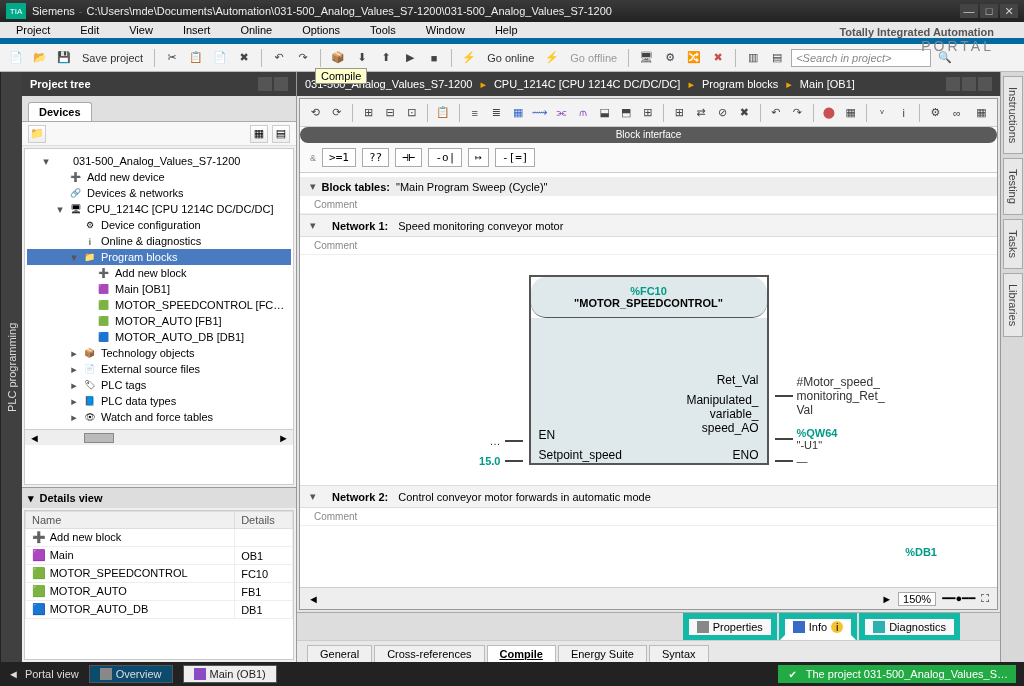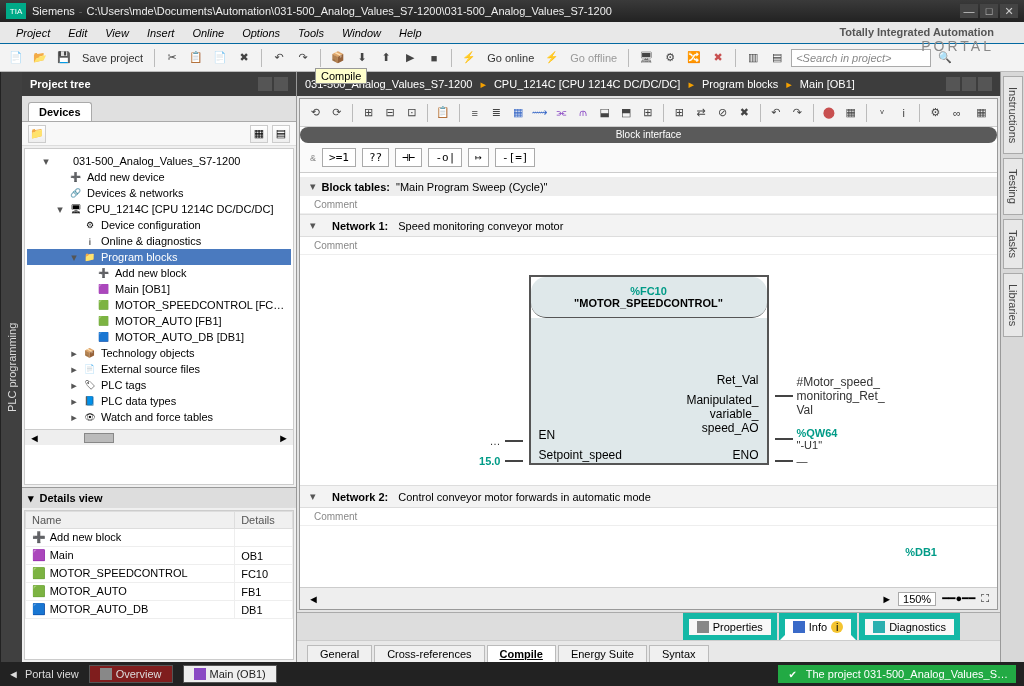--- a/index.html
+++ b/index.html
@@ -2,21 +2,21 @@
 <html><head>
 <meta charset="utf-8">
 <style>
 * { margin:0; padding:0; box-sizing:border-box; font-family:"Segoe UI",Tahoma,sans-serif; font-size:11px; }
 body { width:1024px; height:686px; background:#e4e4e4; display:flex; flex-direction:column; overflow:hidden; }
 .titlebar { height:22px; background:linear-gradient(#3a3a3a,#222); color:#eee; display:flex; align-items:center; padding:0 6px; }
 .titlebar .logo { width:20px; height:16px; background:#0a8; margin-right:6px; display:flex; align-items:center; justify-content:center; font-size:8px; color:#fff;}
 .titlebar .divider { color:#666; margin:0 4px; }
 .titlebar .winbtns { margin-left:auto; display:flex; gap:2px; }
 .titlebar .winbtns span { width:18px; height:14px; background:#444; display:inline-flex; align-items:center; justify-content:center; color:#ccc; cursor:pointer;}
-.menubar { height:22px; background:#e8e8e8; display:flex; align-items:center; padding:0 8px; gap:2px; border-bottom:1px solid #0369a1;font-style:italic; }
+.menubar { height:22px; background:#e8e8e8; display:flex; align-items:center; padding:0 8px; gap:14px; border-bottom:6px solid #0369a1; }
 .menubar span { padding:3px 8px; cursor:pointer; }
 .marketing { position:absolute; top:26px; right:30px; text-align:right; color:#555; font-size:14px; pointer-events:none; }
 .marketing b { font-weight:600; }
 .marketing .portal { letter-spacing:3px; color:#888; font-size:14px;}
 .toolbar { height:28px; background:#f3f3f3; border-bottom:1px solid #bbb; display:flex; align-items:center; padding:0 6px; gap:4px; }
 .tbtn { width:20px; height:20px; display:inline-flex; align-items:center; justify-content:center; border:1px solid transparent; cursor:pointer; color:#444;}
 .tbdiv { width:1px; height:18px; background:#bbb; margin:0 3px;}
 .tlabel { padding:0 4px; color:#333;}
 .searchbox { width:140px; height:18px; border:1px solid #aaa; background:#fff; padding:0 4px; font-style:italic; color:#888; display:flex; align-items:center;}
 .tooltip { position:absolute; top:68px; left:315px; background:#ffffcc; border:1px solid #999; padding:1px 5px; font-size:11px; z-index:200;}
@@ -84,21 +84,21 @@
 .inspector { height:28px; background:#ddd; border-top:1px solid #aaa; display:flex; align-items:center; justify-content:flex-end; padding:0 8px; gap:2px;}
 .inspector .itab { background:#f8f8f8; border:6px solid #14b8a6; padding:2px 8px; display:flex; align-items:center; gap:4px; cursor:pointer;}
 .inspector .itab.act{background:#fff;border-bottom-color:#fff;}
 .inspector .iico{width:12px;height:12px;display:inline-block;}
 .bottomtabs { height:22px; background:#e8e8e8; border-top:1px solid #ccc; display:flex; align-items:flex-end; padding:0 10px; gap:2px;}
 .bottomtabs .btab{ padding:2px 12px; background:#f0f0f0; border:1px solid #bbb; border-bottom:none;}
 .bottomtabs .btab.act{background:#fff;font-weight:600;text-decoration:underline;}
 .rightstrip { width:24px; background:#d8d8d8; display:flex; flex-direction:column; align-items:center; border-left:1px solid #999;}
 .rightstrip .rt { writing-mode:vertical-rl; padding:10px 3px; background:#e8e8e8; border:1px solid #aaa; margin-top:4px; cursor:pointer; font-size:11px; color:#444;}
 .statusbar { height:24px; background:#222; color:#ddd; display:flex; align-items:center; padding:0 8px; gap:10px;}
-.statusbar .stab{background:#7f1d1d;padding:2px 10px;display:flex;align-items:center;gap:4px;border:1px solid #555;}
+.statusbar .stab{background:#0c4a6e;padding:2px 10px;display:flex;align-items:center;gap:4px;border:1px solid #555;}
 .statusbar .portalbtn{display:flex;align-items:center;gap:6px;}
 .statusbar .msg{margin-left:auto;display:flex;align-items:center;gap:6px;background:#2a4;color:#fff;padding:2px 8px;}
 .chk{color:#fff;background:#2a4;width:14px;height:14px;display:inline-flex;align-items:center;justify-content:center;font-size:10px;}
 .ico-sq{width:12px;height:12px;display:inline-block;}.c-blu{background:#3a6ac8}.c-pur{background:#8a4ac4}.c-gry{background:#888}.c-cy{background:#2cb0b0}
 </style>
 </head>
 <body>
 
 <div class="titlebar">
   <div class="logo">TIA</div>

